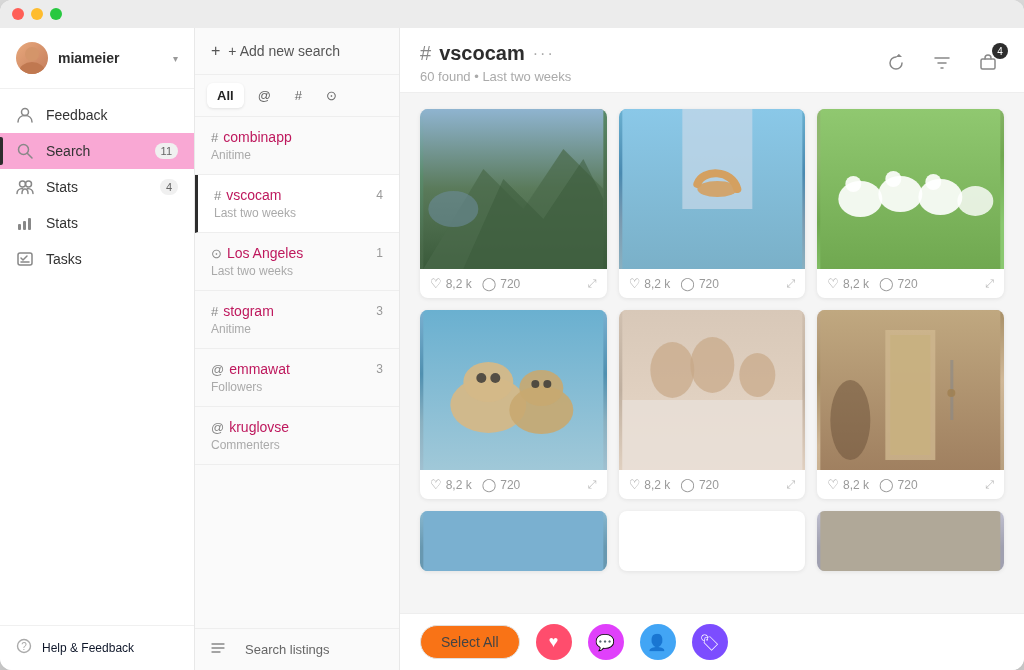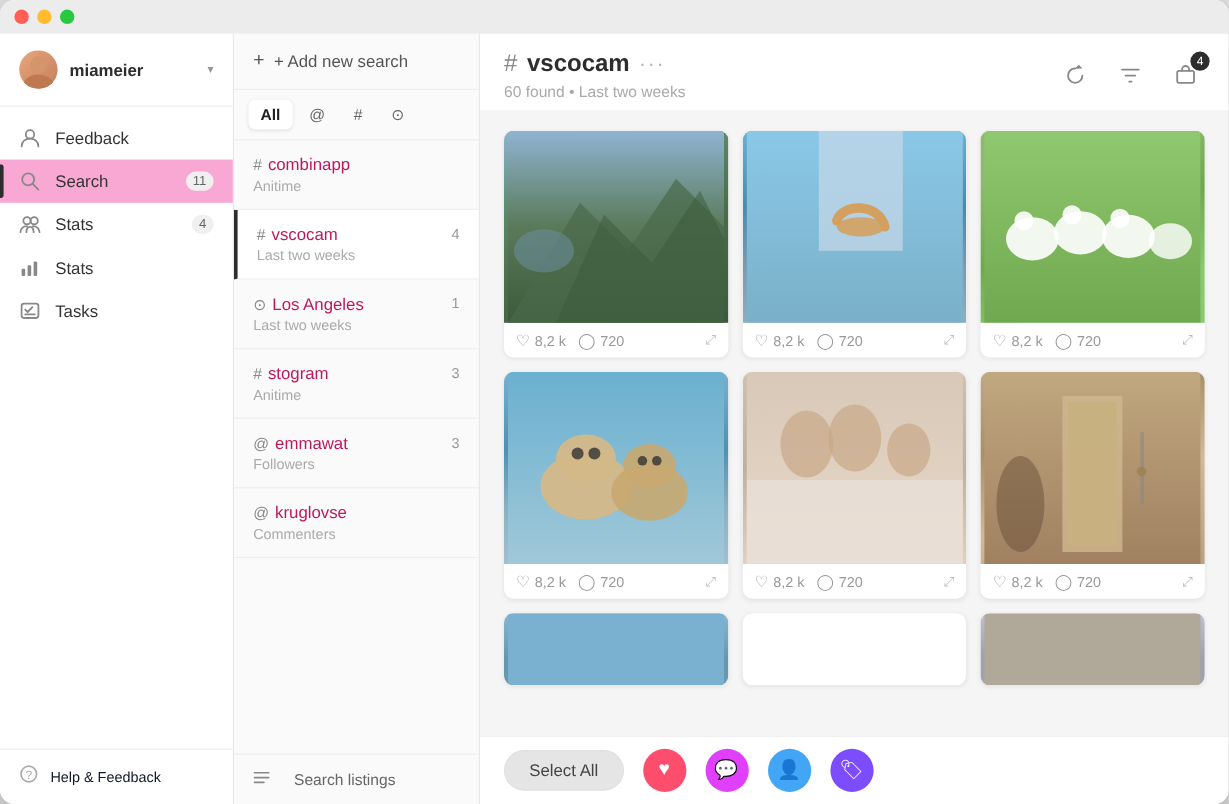--- a/index.html
+++ b/index.html
@@ -317,21 +317,21 @@
     
     .bottom-bar {
       background: #ffffff;
       border-top: 1px solid #eeeeee;
       padding: 10px 20px;
       display: flex;
       align-items: center;
       gap: 16px;
     }
     .select-all-btn {
-      background: #e5e5e5;
+      background: #f97316;
       border: 1px solid #e0e0e0;
       border-radius: 20px;
       padding: 8px 20px;
       font-size: 14px;
       color: #444;
       cursor: pointer;
       font-weight: 500;
     }
     .action-circle {
       width: 36px;

